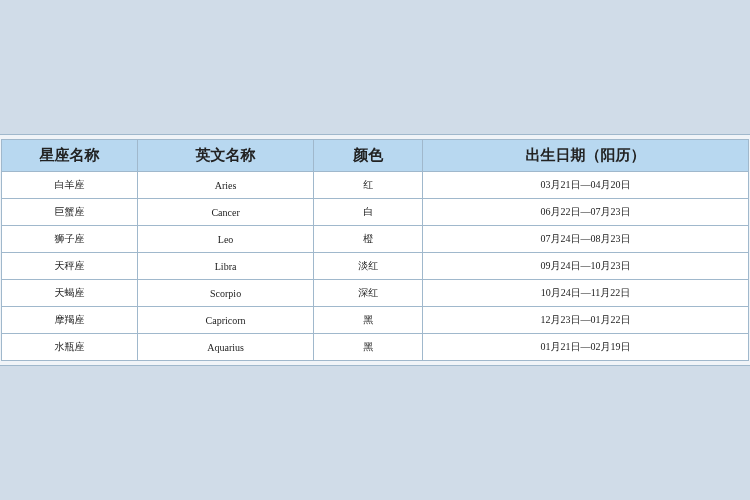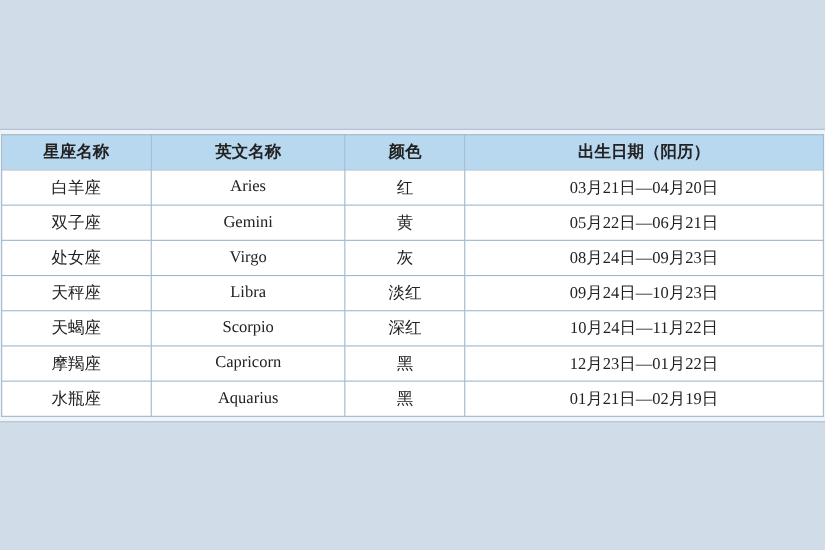--- a/index.html
+++ b/index.html
@@ -26,21 +26,21 @@
 
     table {
       border-collapse: collapse;
       width: 748px;
     }
 
     th, td {
       border: 1px solid #a0b8cc;
       text-align: center;
       padding: 6px 10px;
-      font-size: 15px;
+      font-size: 10px;
       color: #222;
     }
 
     thead th {
       background-color: #b8d8f0;
       font-weight: bold;
       font-size: 15px;
     }
 
     tbody tr {
@@ -76,30 +76,30 @@
       </tr>
     </thead>
     <tbody id="table-body">
     <tr>
           <td>白羊座</td>
           <td>Aries</td>
           <td>红</td>
           <td>03月21日—04月20日</td>
         </tr>
         <tr>
-          <td>双子座</td>
-          <td>Gemini</td>
-          <td>黄</td>
-          <td>05月22日—06月21日</td>
+          <td>巨蟹座</td>
+          <td>Cancer</td>
+          <td>白</td>
+          <td>06月22日—07月23日</td>
         </tr>
         <tr>
-          <td>处女座</td>
-          <td>Virgo</td>
-          <td>灰</td>
-          <td>08月24日—09月23日</td>
+          <td>狮子座</td>
+          <td>Leo</td>
+          <td>橙</td>
+          <td>07月24日—08月23日</td>
         </tr>
         <tr>
           <td>天秤座</td>
           <td>Libra</td>
           <td>淡红</td>
           <td>09月24日—10月23日</td>
         </tr>
         <tr>
           <td>天蝎座</td>
           <td>Scorpio</td>

